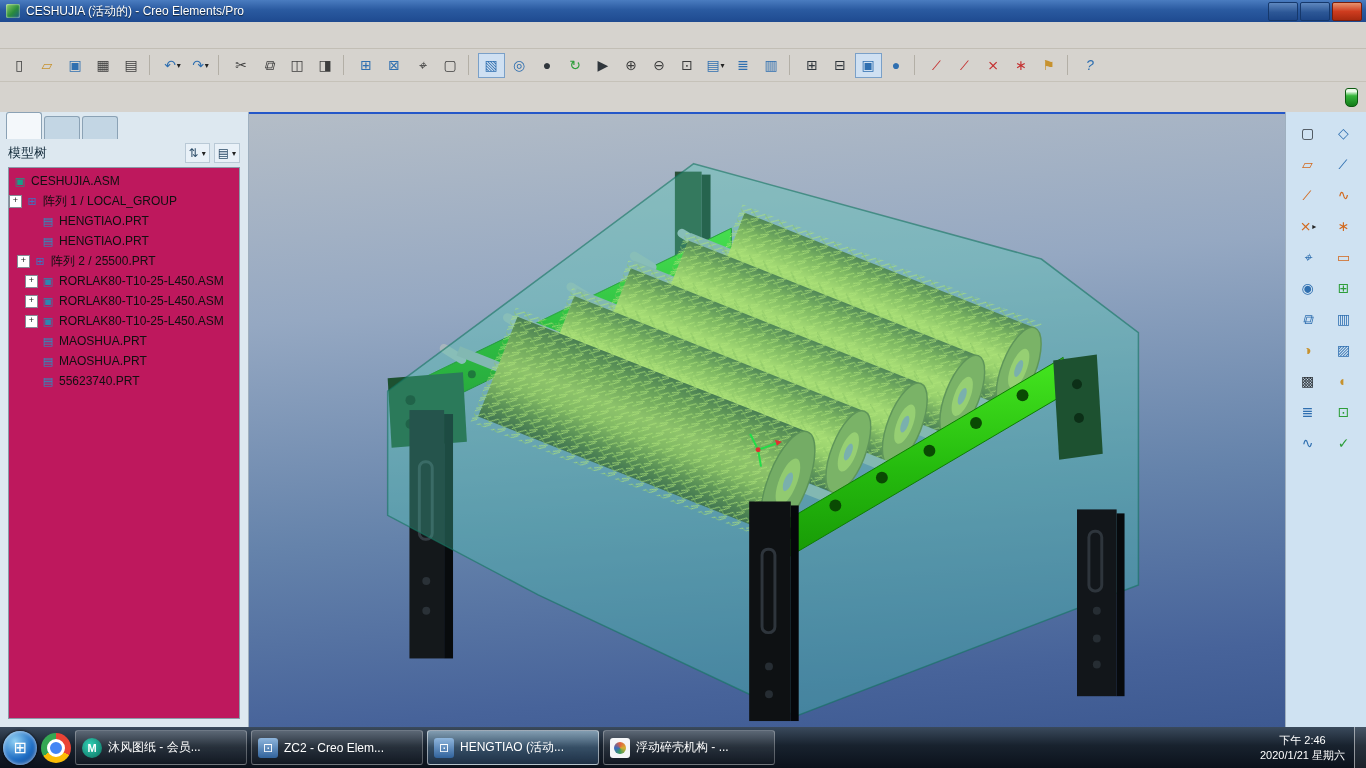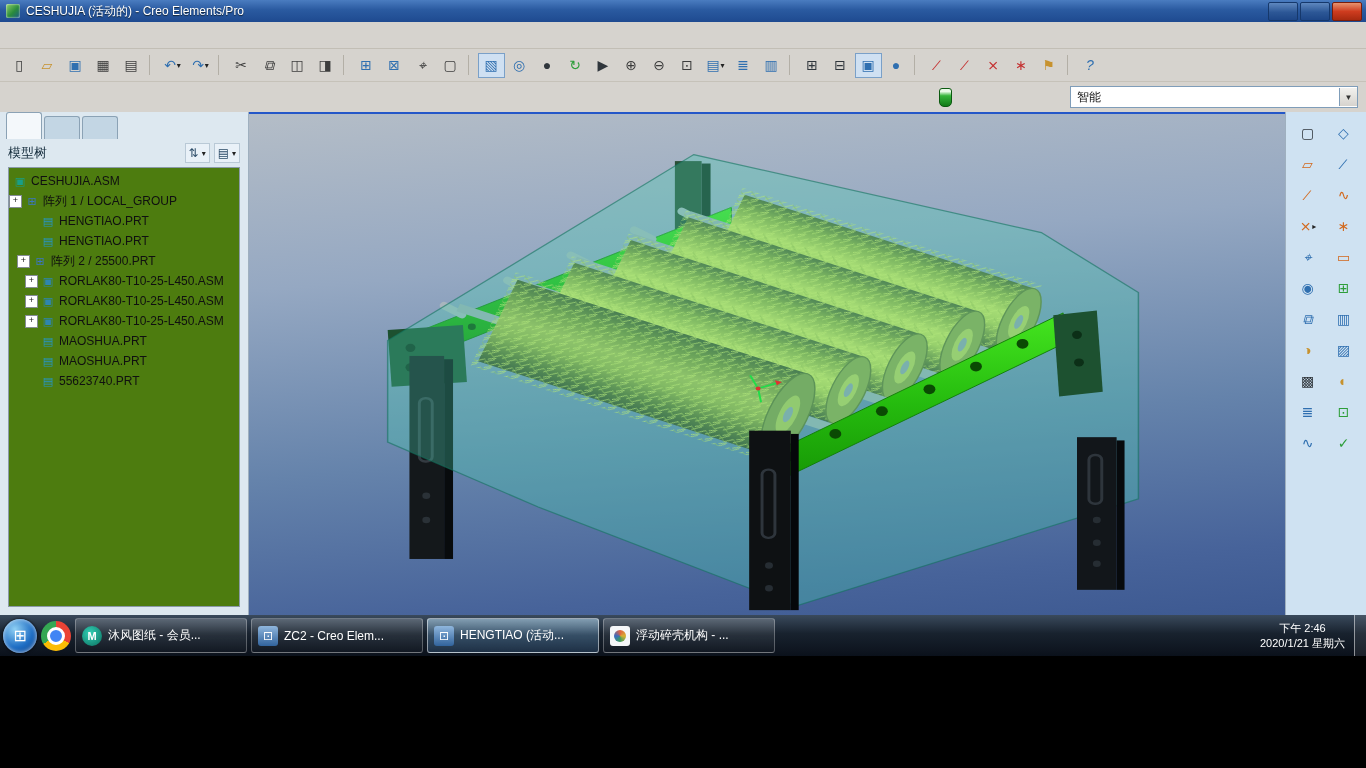--- a/index.html
+++ b/index.html
@@ -1,17 +1,17 @@
 <!DOCTYPE html>
 <html><head>
 <meta charset="utf-8">
 <style>
   html,body{margin:0;padding:0;width:1366px;height:768px;overflow:hidden;
     font-family:"Liberation Sans","DejaVu Sans",sans-serif;background:#000;}
-  #app{position:relative;width:1366px;height:656px;display:flex;flex-direction:column;background:#d6d3ce;}
+  #app{position:relative;width:1366px;height:768px;display:flex;flex-direction:column;background:#d6d3ce;}
 
   
   #titlebar{height:22px;flex:none;display:flex;align-items:center;gap:6px;padding:0 4px 0 6px;
     background:linear-gradient(#4a7cc0,#2a5aa0 45%,#1e4a90);color:#fff;font-size:12px;}
   .appicon{width:14px;height:14px;border-radius:2px;flex:none;
     background:linear-gradient(135deg,#8fd06a,#2a8c3c 55%,#1b5a8c);box-shadow:inset 0 0 2px #fff;}
   .title-text{flex:1;white-space:nowrap;overflow:hidden;text-shadow:0 1px 1px #123;}
   .winbtns{display:flex;gap:2px;}
   .winbtn{width:28px;height:17px;display:flex;align-items:center;justify-content:center;font-size:11px;color:#fff;
     background:linear-gradient(#5e87be,#2c5796 55%,#1d4687);border:1px solid #16386b;border-radius:2px;}
@@ -46,21 +46,21 @@
   
   #panel{width:248px;flex:none;background:#dde8f0;border-right:1px solid #9fb0bf;display:flex;flex-direction:column;}
   .tabs{height:27px;flex:none;display:flex;align-items:flex-end;gap:2px;padding-left:6px;}
   .tab{width:34px;height:22px;background:#c3d6e4;border:1px solid #8ba2b5;border-bottom:none;
     border-radius:3px 3px 0 0;display:flex;align-items:center;justify-content:center;font-size:13px;}
   .tab.active{background:#f4f8fb;height:26px;}
   .tree-header{height:28px;flex:none;display:flex;align-items:center;padding:0 8px;font-size:13px;color:#122a3a;}
   .hsp{flex:1;}
   .hbtn{display:flex;align-items:center;gap:2px;font-size:12px;color:#2a4a66;padding:2px 3px;margin-left:4px;
     border:1px solid #b9c9d6;background:#e9f1f8;}
-  .tree-box{flex:1;margin:0 8px 8px 8px;background:#4d7c0f;border:1px solid #8a9aa8;overflow:hidden;padding:3px 0;}
+  .tree-box{flex:1;margin:0 8px 8px 8px;background:#be185d;border:1px solid #8a9aa8;overflow:hidden;padding:3px 0;}
   .trow{height:20px;display:flex;align-items:center;font-size:12px;color:#101010;white-space:nowrap;}
   .expander{width:11px;height:11px;flex:none;border:1px solid #858c95;background:#fff;margin-right:3px;
     font-size:9px;line-height:9px;text-align:center;color:#222;}
   .expander::before{content:"+";}
   .ticon{width:14px;flex:none;margin-right:4px;text-align:center;font-size:11px;}
   .trow.ic-asm-root .ticon::before{content:"▣";color:#199e87;}
   .trow.ic-pattern  .ticon::before{content:"⊞";color:#3b76c4;}
   .trow.ic-part     .ticon::before{content:"▤";color:#2596c8;}
   .trow.ic-asm      .ticon::before{content:"▣";color:#2d86b0;}
 
@@ -289,24 +289,20 @@
     </span>
       <span class="tbtn sep"></span>
       <span class="tbtn c-blue">
       <i>?</i>
       <i class="dd" style="visibility: hidden;"></i>
     </span>
     </div>
 
   <div id="filterrow">
     <span class="flask"></span>
-    <span class="combo">
-      <span>智能</span>
-      <span class="combo-arrow">▼</span>
-    </span>
   </div>
 
   <div id="main">
 
     <div id="panel">
       <div class="tabs">
           <span class="tab c-blue active"></span>
           <span class="tab c-amber"></span>
           <span class="tab c-green"></span>
         </div>

